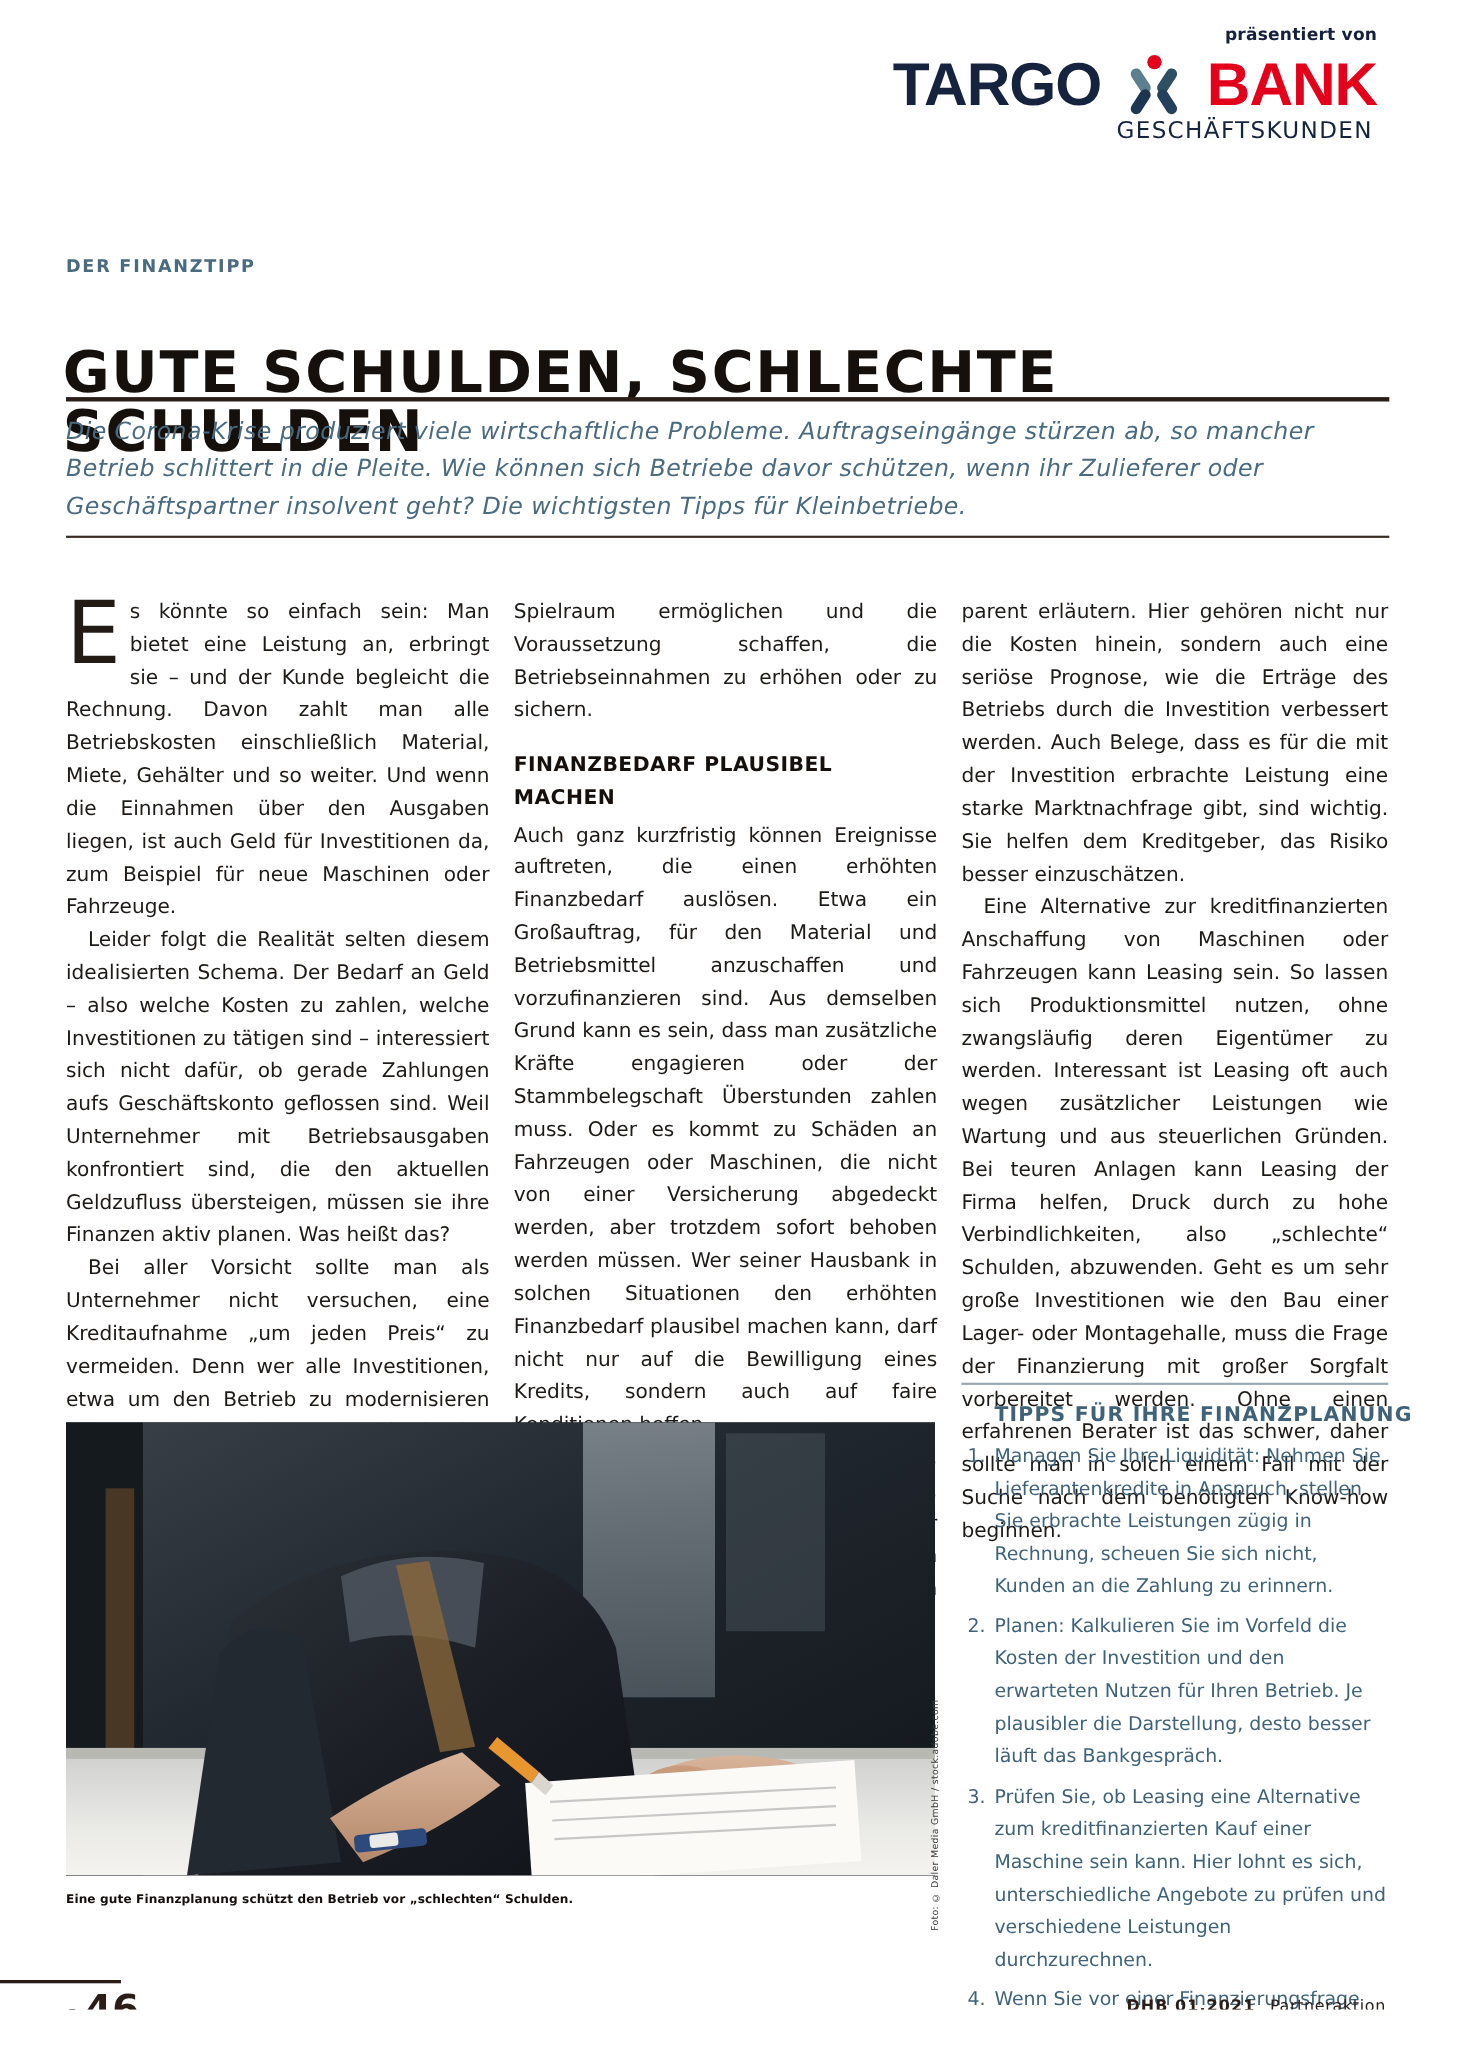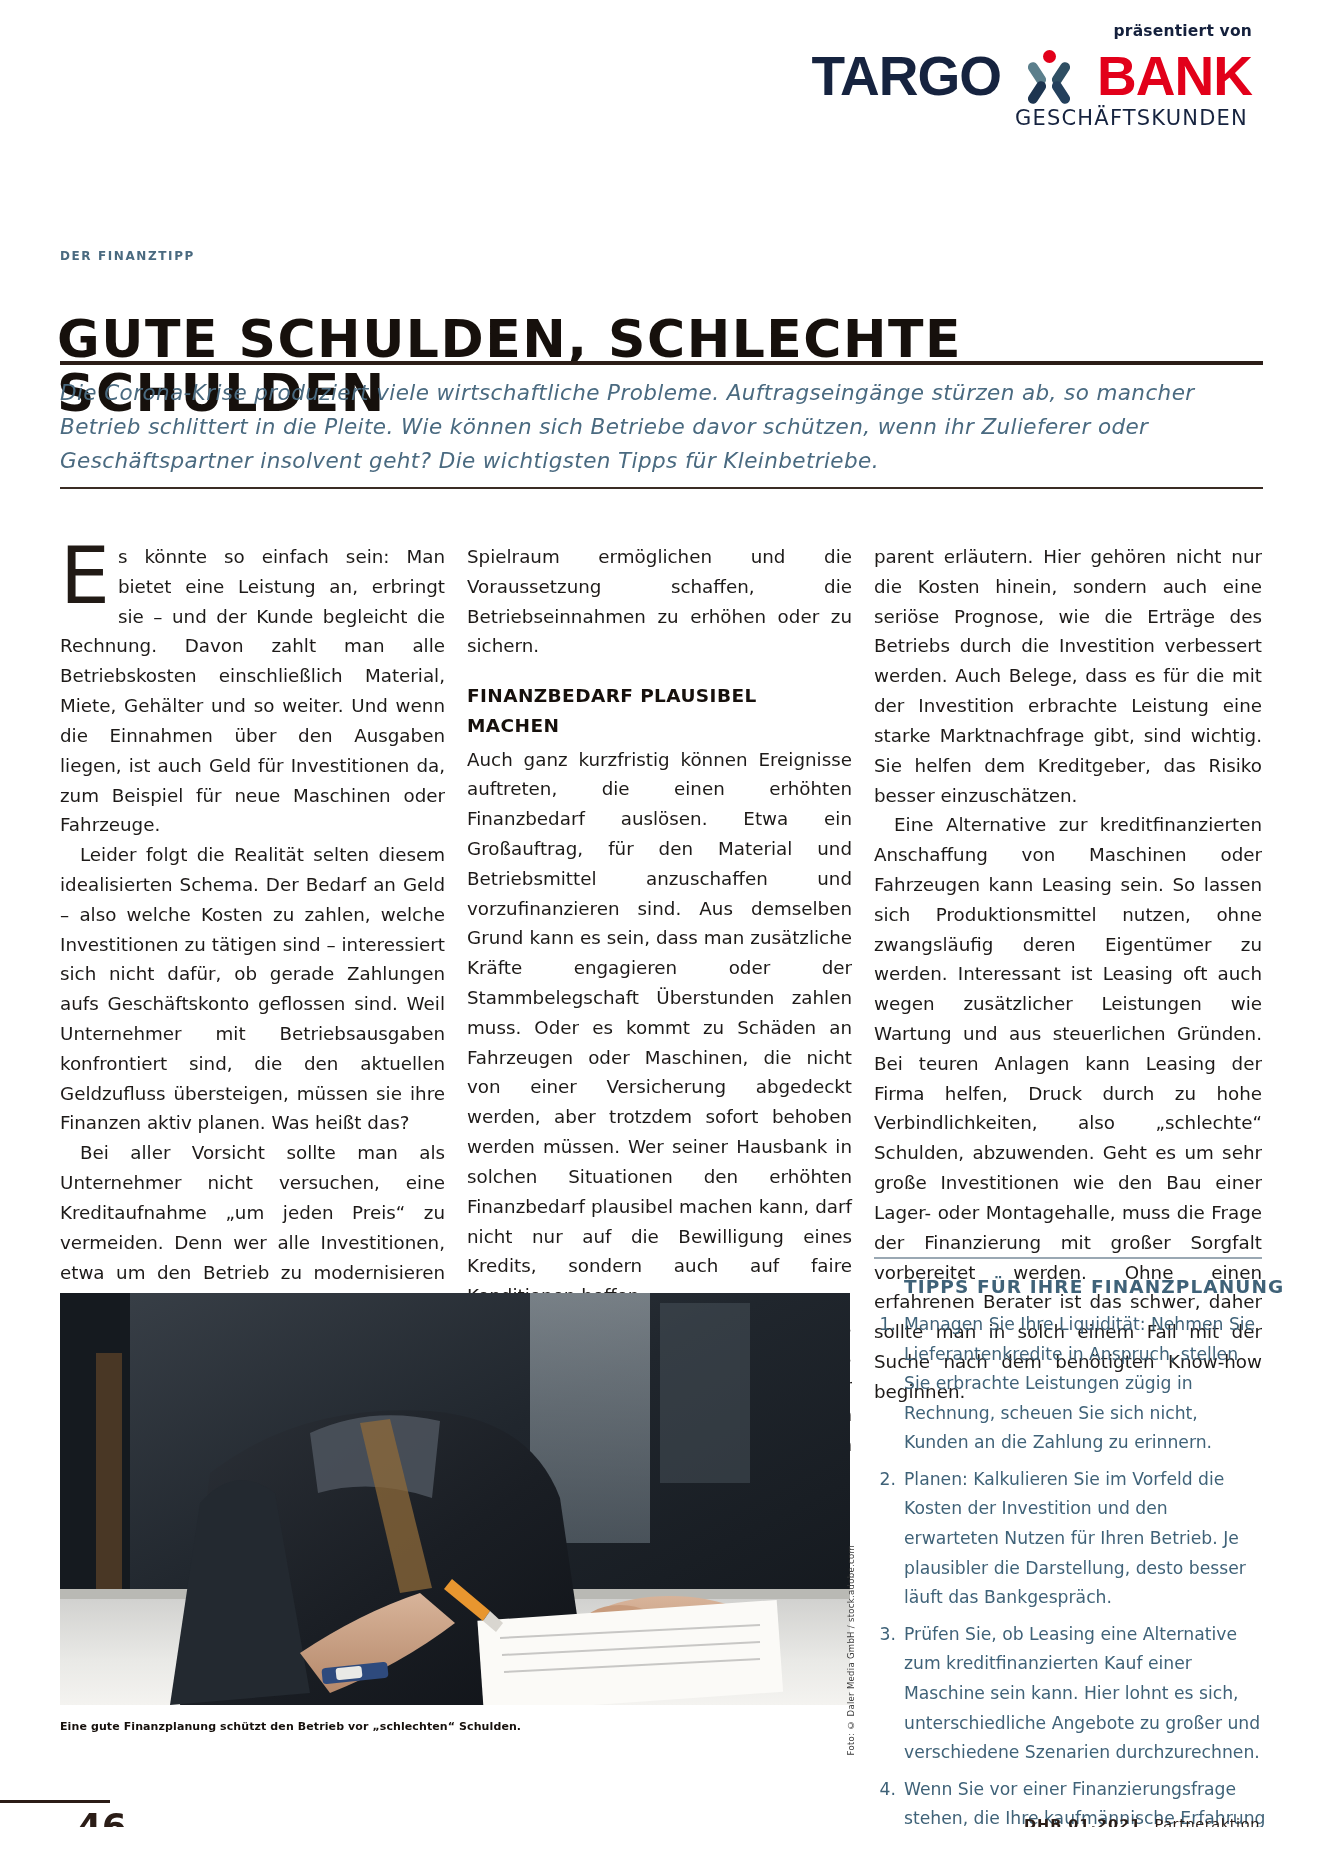--- a/index.html
+++ b/index.html
@@ -90,22 +90,22 @@
     letter-spacing: 1.2px;
     margin-top: 2px;
     text-align: right;
     padding-right: 4px;
   }
 
   
   .kicker {
     position: absolute;
     left: 60px;
-    top: 249px;
-    font-size: 12px;
+    top: 232px;
+    font-size: 16px;
     font-weight: 700;
     letter-spacing: 1.6px;
     color: #4a6a80;
   }
   .headline {
     position: absolute;
     left: 57px;
     top: 277px;
     width: 1210px;
     font-size: 52px;
@@ -417,21 +417,21 @@
     <li>
       <span class="tips-num">1.</span>
       <span class="tips-text">Managen Sie Ihre Liquidität: Nehmen Sie Lieferantenkredite in Anspruch, stellen Sie erbrachte Leistungen zügig in Rechnung, scheuen Sie sich nicht, Kunden an die Zahlung zu erinnern.</span>
     </li>
     <li>
       <span class="tips-num">2.</span>
       <span class="tips-text">Planen: Kalkulieren Sie im Vorfeld die Kosten der Investition und den erwarteten Nutzen für Ihren Betrieb. Je plausibler die Darstellung, desto besser läuft das Bankgespräch.</span>
     </li>
     <li>
       <span class="tips-num">3.</span>
-      <span class="tips-text">Prüfen Sie, ob Leasing eine Alternative zum kreditfinanzierten Kauf einer Maschine sein kann. Hier lohnt es sich, unterschiedliche Angebote zu großer und verschiedene Szenarien durchzurechnen.</span>
+      <span class="tips-text">Prüfen Sie, ob Leasing eine Alternative zum kreditfinanzierten Kauf einer Maschine sein kann. Hier lohnt es sich, unterschiedliche Angebote zu prüfen und verschiedene Leistungen durchzurechnen.</span>
     </li>
     <li>
       <span class="tips-num">4.</span>
       <span class="tips-text">Wenn Sie vor einer Finanzierungsfrage stehen, die Ihre kaufmännische Erfahrung klar übersteigt, suchen Sie sich unbedingt kompetenten Rat.</span>
     </li>
   </ol>
 
   <div class="footer-rule"></div>
   <div class="folio">
     <span>S</span>

